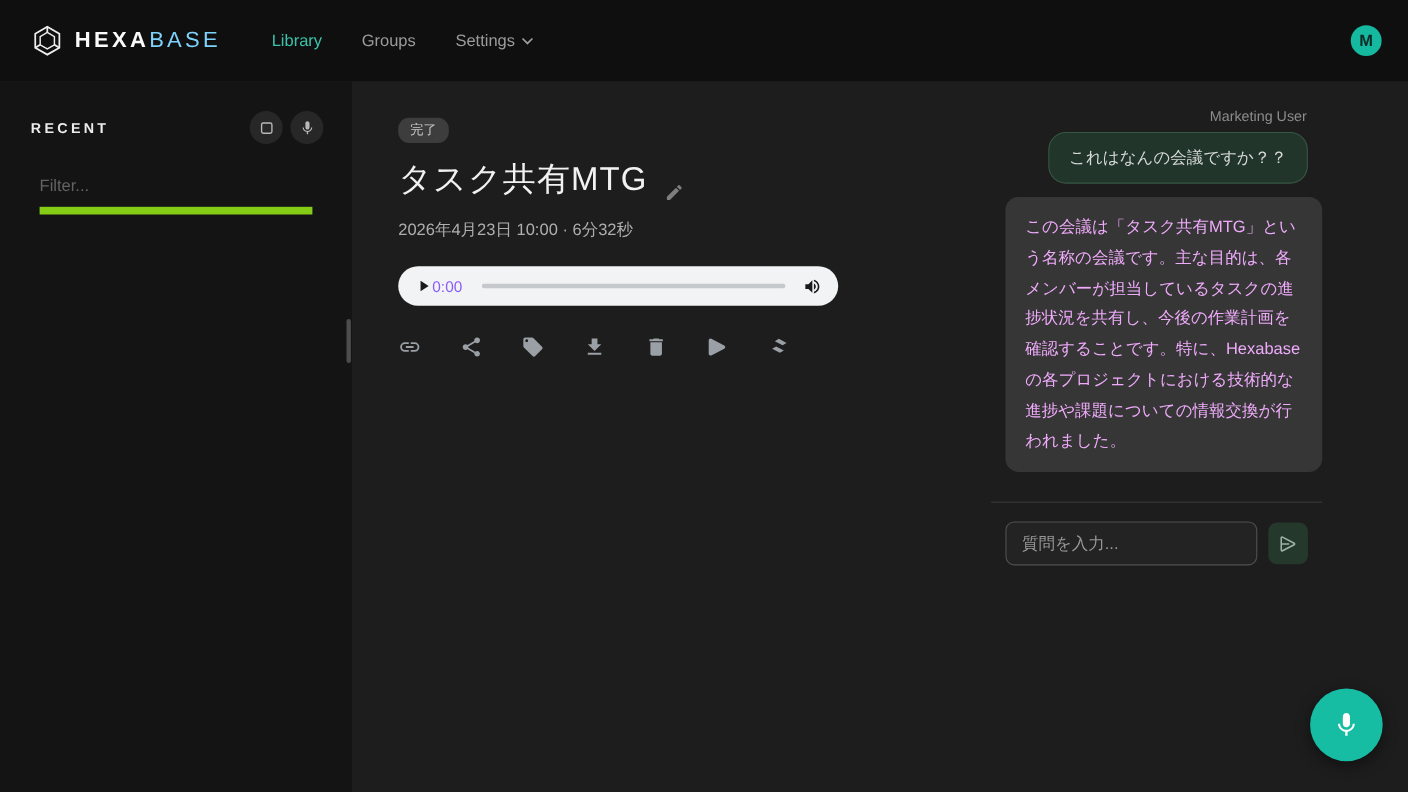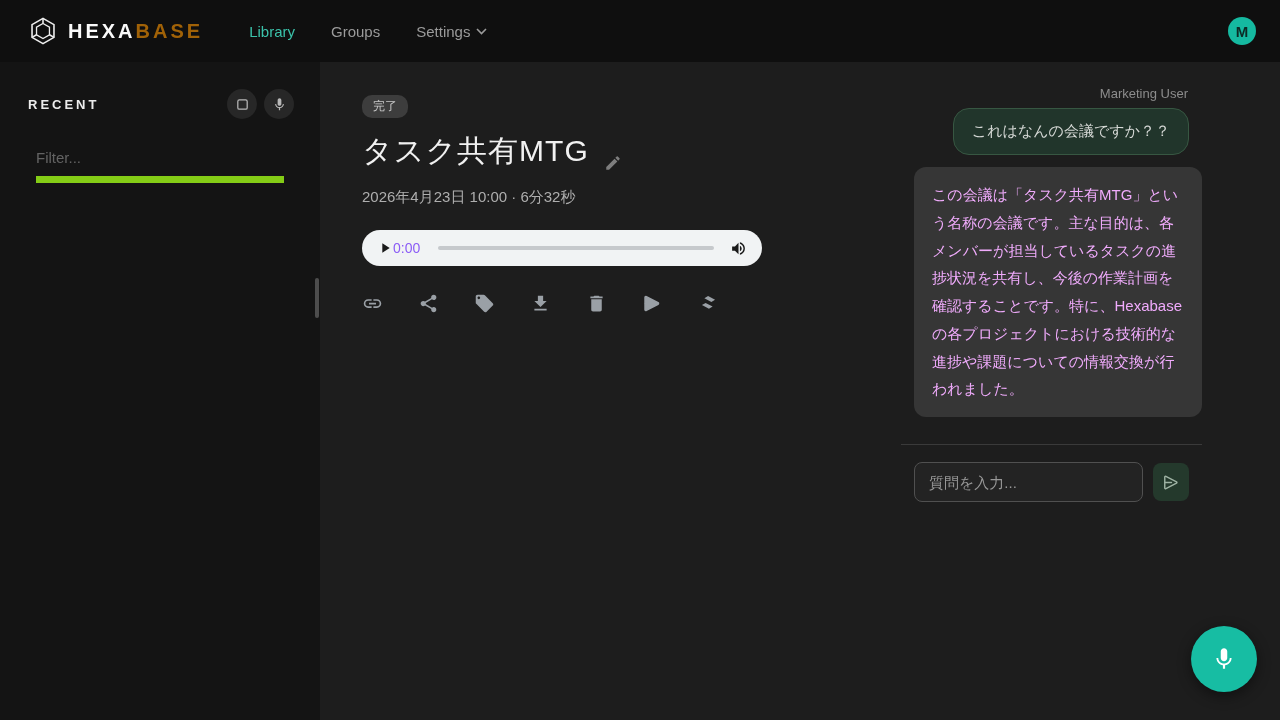--- a/index.html
+++ b/index.html
@@ -1,27 +1,27 @@
 <!DOCTYPE html>
 <html><head>
 <meta charset="utf-8">
 <style>
   * { margin: 0; padding: 0; box-sizing: border-box; }
   html, body { width: 1280px; height: 720px; overflow: hidden; background: #1d1d1d;
     font-family: "Liberation Sans", "DejaVu Sans", sans-serif; }
   .app { position: relative; width: 1280px; height: 720px; background: #1d1d1d; }
 
   
-  .topbar { height: 62px; background: #0f0f0f; display: flex; align-items: center;
+  .topbar { height: 74px; background: #0f0f0f; display: flex; align-items: center;
     padding: 0 24px 0 28px; }
   .logo { display: flex; align-items: center; gap: 10px; }
   .logo-mark { width: 30px; height: 30px; display: flex; }
   .logo-text { font-size: 20px; letter-spacing: 3px; color: #fff; display: flex; }
   .logo-text .hexa { font-weight: 700; color: #fafafa; }
-  .logo-text .base { font-weight: 700; color: #a16207; }
+  .logo-text .base { font-weight: 400; color: #7dd3fc; }
   .nav { display: flex; align-items: center; gap: 36px; margin-left: 46px; }
   .nav-item { font-size: 15px; color: #9b9b9b; cursor: pointer; display: flex;
     align-items: center; gap: 6px; }
   .nav-item.active { color: #3bc2aa; }
   .spacer { flex: 1; }
   .avatar { width: 28px; height: 28px; border-radius: 50%; background: #15b9a0;
     color: #0c2b25; font-weight: 700; font-size: 15px; display: flex;
     align-items: center; justify-content: center; }
 
   

